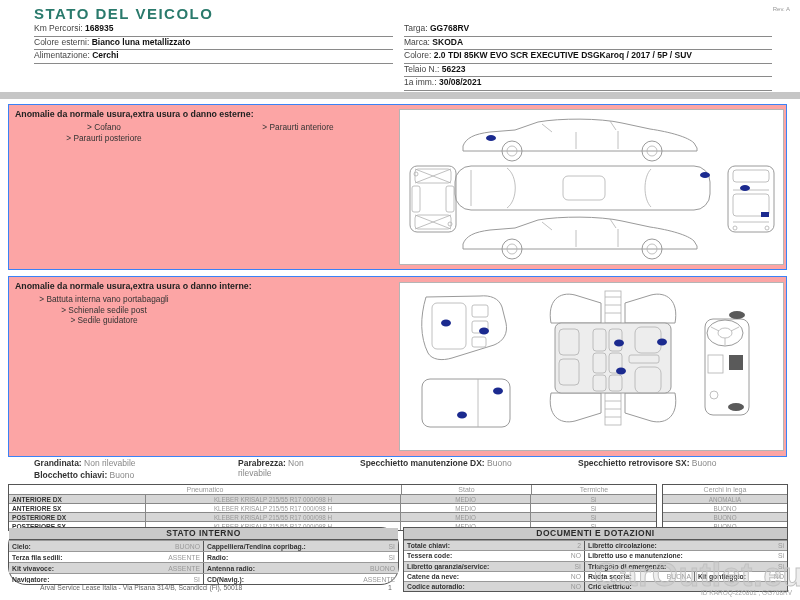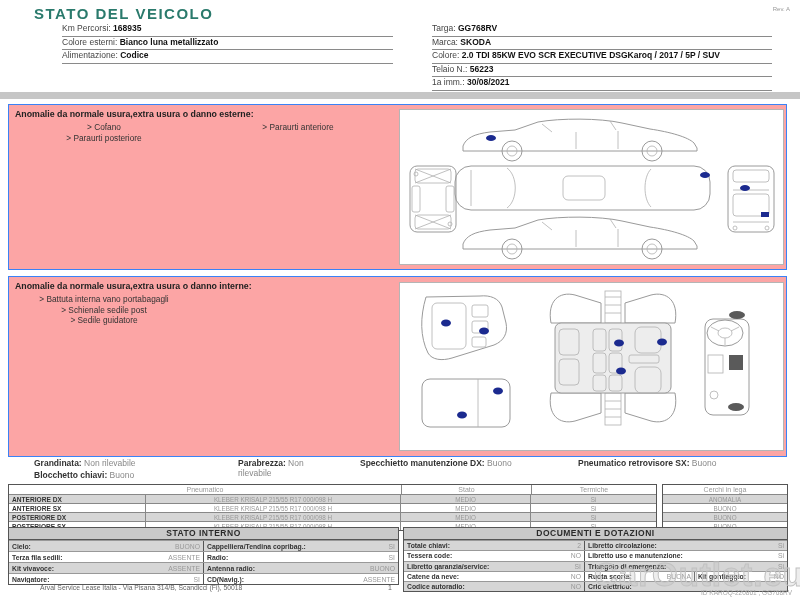--- a/index.html
+++ b/index.html
@@ -6,21 +6,21 @@
   .page { position:relative; width:800px; height:600px; background:#ffffff; overflow:hidden;
           font-family:"Liberation Sans", sans-serif; color:#333; }
 
   .title { position:absolute; left:34px; top:5px; font-size:15px; font-weight:bold;
            letter-spacing:1.5px; color:#2a7a6c; }
   .rev { position:absolute; right:10px; top:6px; font-size:6px; color:#999; }
 
   .info-col { position:absolute; }
   .info-left { left:34px; top:23px; width:359px; }
   .info-right { left:404px; top:23px; width:368px; }
-  .info-row { border-bottom:1px solid #8a8a8a; padding:1px 0 2px 0; font-size:8.5px; line-height:9.5px;margin-left:28px; }
+  .info-row { border-bottom:1px solid #8a8a8a; padding:1px 0 2px 0; font-size:8.5px; line-height:9.5px; }
   .info-row .lab { color:#444; }
   .info-row .val { color:#111; font-weight:bold; }
 
   .gray-bar { position:absolute; left:0; top:92px; width:800px; height:7px; background:#c6c6c6; }
 
   .box { position:absolute; left:8px; width:777px; border:1px solid #3b82f6; background:#fca5a5; }
   .box1 { top:104px; height:164px; }
   .box2 { top:276px; height:179px; }
   .sec-title { position:absolute; left:6px; top:4px; font-size:8.8px; font-weight:bold; color:#222; }
   .items { position:absolute; top:18px; font-size:8.3px; line-height:9.5px; color:#333; }
@@ -68,21 +68,21 @@
 <body>
 
 <div class="page">
 
   <div class="title">STATO DEL VEICOLO</div>
   <div class="rev">Rev. A</div>
 
   <div class="info-col info-left">
     <div class="info-row"><span class="lab">Km Percorsi:</span> <span class="val">168935</span></div>
     <div class="info-row"><span class="lab">Colore esterni:</span> <span class="val">Bianco luna metallizzato</span></div>
-    <div class="info-row"><span class="lab">Alimentazione:</span> <span class="val">Codice</span></div>
+    <div class="info-row"><span class="lab">Alimentazione:</span> <span class="val">Cerchi</span></div>
   </div>
 
   <div class="info-col info-right">
     <div class="info-row"><span class="lab">Targa:</span> <span class="val">GG768RV</span></div>
     <div class="info-row"><span class="lab">Marca:</span> <span class="val">SKODA</span></div>
     <div class="info-row"><span class="lab">Colore:</span> <span class="val">2.0 TDI 85KW EVO SCR EXECUTIVE DSGKaroq / 2017 / 5P / SUV</span></div>
     <div class="info-row"><span class="lab">Telaio N.:</span> <span class="val">56223</span></div>
     <div class="info-row"><span class="lab">1a imm.:</span> <span class="val">30/08/2021</span></div>
   </div>
 
@@ -220,21 +220,21 @@
           <ellipse class="dark" cx="31" cy="98" rx="8" ry="4"></ellipse>
         </g>
       </svg>
     </div>
   </div>
 
   <div class="cond" style="left:34px; top:459px;"><span class="lab">Grandinata:</span> <span class="val">Non rilevabile</span></div>
   <div class="cond" style="left:34px; top:471px;"><span class="lab">Blocchetto chiavi:</span> <span class="val">Buono</span></div>
   <div class="cond" style="left:238px; top:459px; width:92px;"><span class="lab">Parabrezza:</span> <span class="val">Non rilevabile</span></div>
   <div class="cond" style="left:360px; top:459px;"><span class="lab">Specchietto manutenzione DX:</span> <span class="val">Buono</span></div>
-  <div class="cond" style="left:578px; top:459px;"><span class="lab">Pneumatico retrovisore SX:</span> <span class="val">Buono</span></div>
+  <div class="cond" style="left:578px; top:459px;"><span class="lab">Specchietto retrovisore SX:</span> <span class="val">Buono</span></div>
 
   <div class="tbl" style="left:8px; top:484px; width:649px;">
     <div class="thead-row" style="grid-template-columns:392px 130px 125px;">
       <div class="hcell">Pneumatico</div>
       <div class="hcell" style="border-left:1px solid #888; height:100%; line-height:9px;">Stato</div>
       <div class="hcell" style="border-left:1px solid #888; height:100%; line-height:9px;">Termiche</div>
     </div>
     <div class="trow stripe" style="grid-template-columns:137px 255px 130px 125px;">
       <div class="pos">ANTERIORE DX</div>
       <div class="cgray">KLEBER KRISALP  215/55 R17 000/098 H</div>
@@ -272,21 +272,21 @@
         <div class="cgray">BUONO</div>
       </div>
     <div class="trow stripe" style="grid-template-columns:1fr;">
         <div class="cgray">BUONO</div>
       </div>
     <div class="trow" style="grid-template-columns:1fr;">
         <div class="cgray">BUONO</div>
       </div>
   </div>
 
-  <div class="btable" style="left:8px; width:391px;">
+  <div class="btable" style="left:8px; width:391px;border-radius:18px;">
     <div class="bhead">STATO INTERNO</div>
     <div class="brow stripe" style="grid-template-columns:114px 80px 136px 59px;">
       <div class="bl">Cielo:</div>
         <div class="bv">BUONO</div>
       <div class="bl vsep">Cappelliera/Tendina copribag.:</div>
         <div class="bv">SI</div>
     </div>
     <div class="brow" style="grid-template-columns:114px 80px 136px 59px;">
       <div class="bl">Terza fila sedili:</div>
         <div class="bv">ASSENTE</div>

